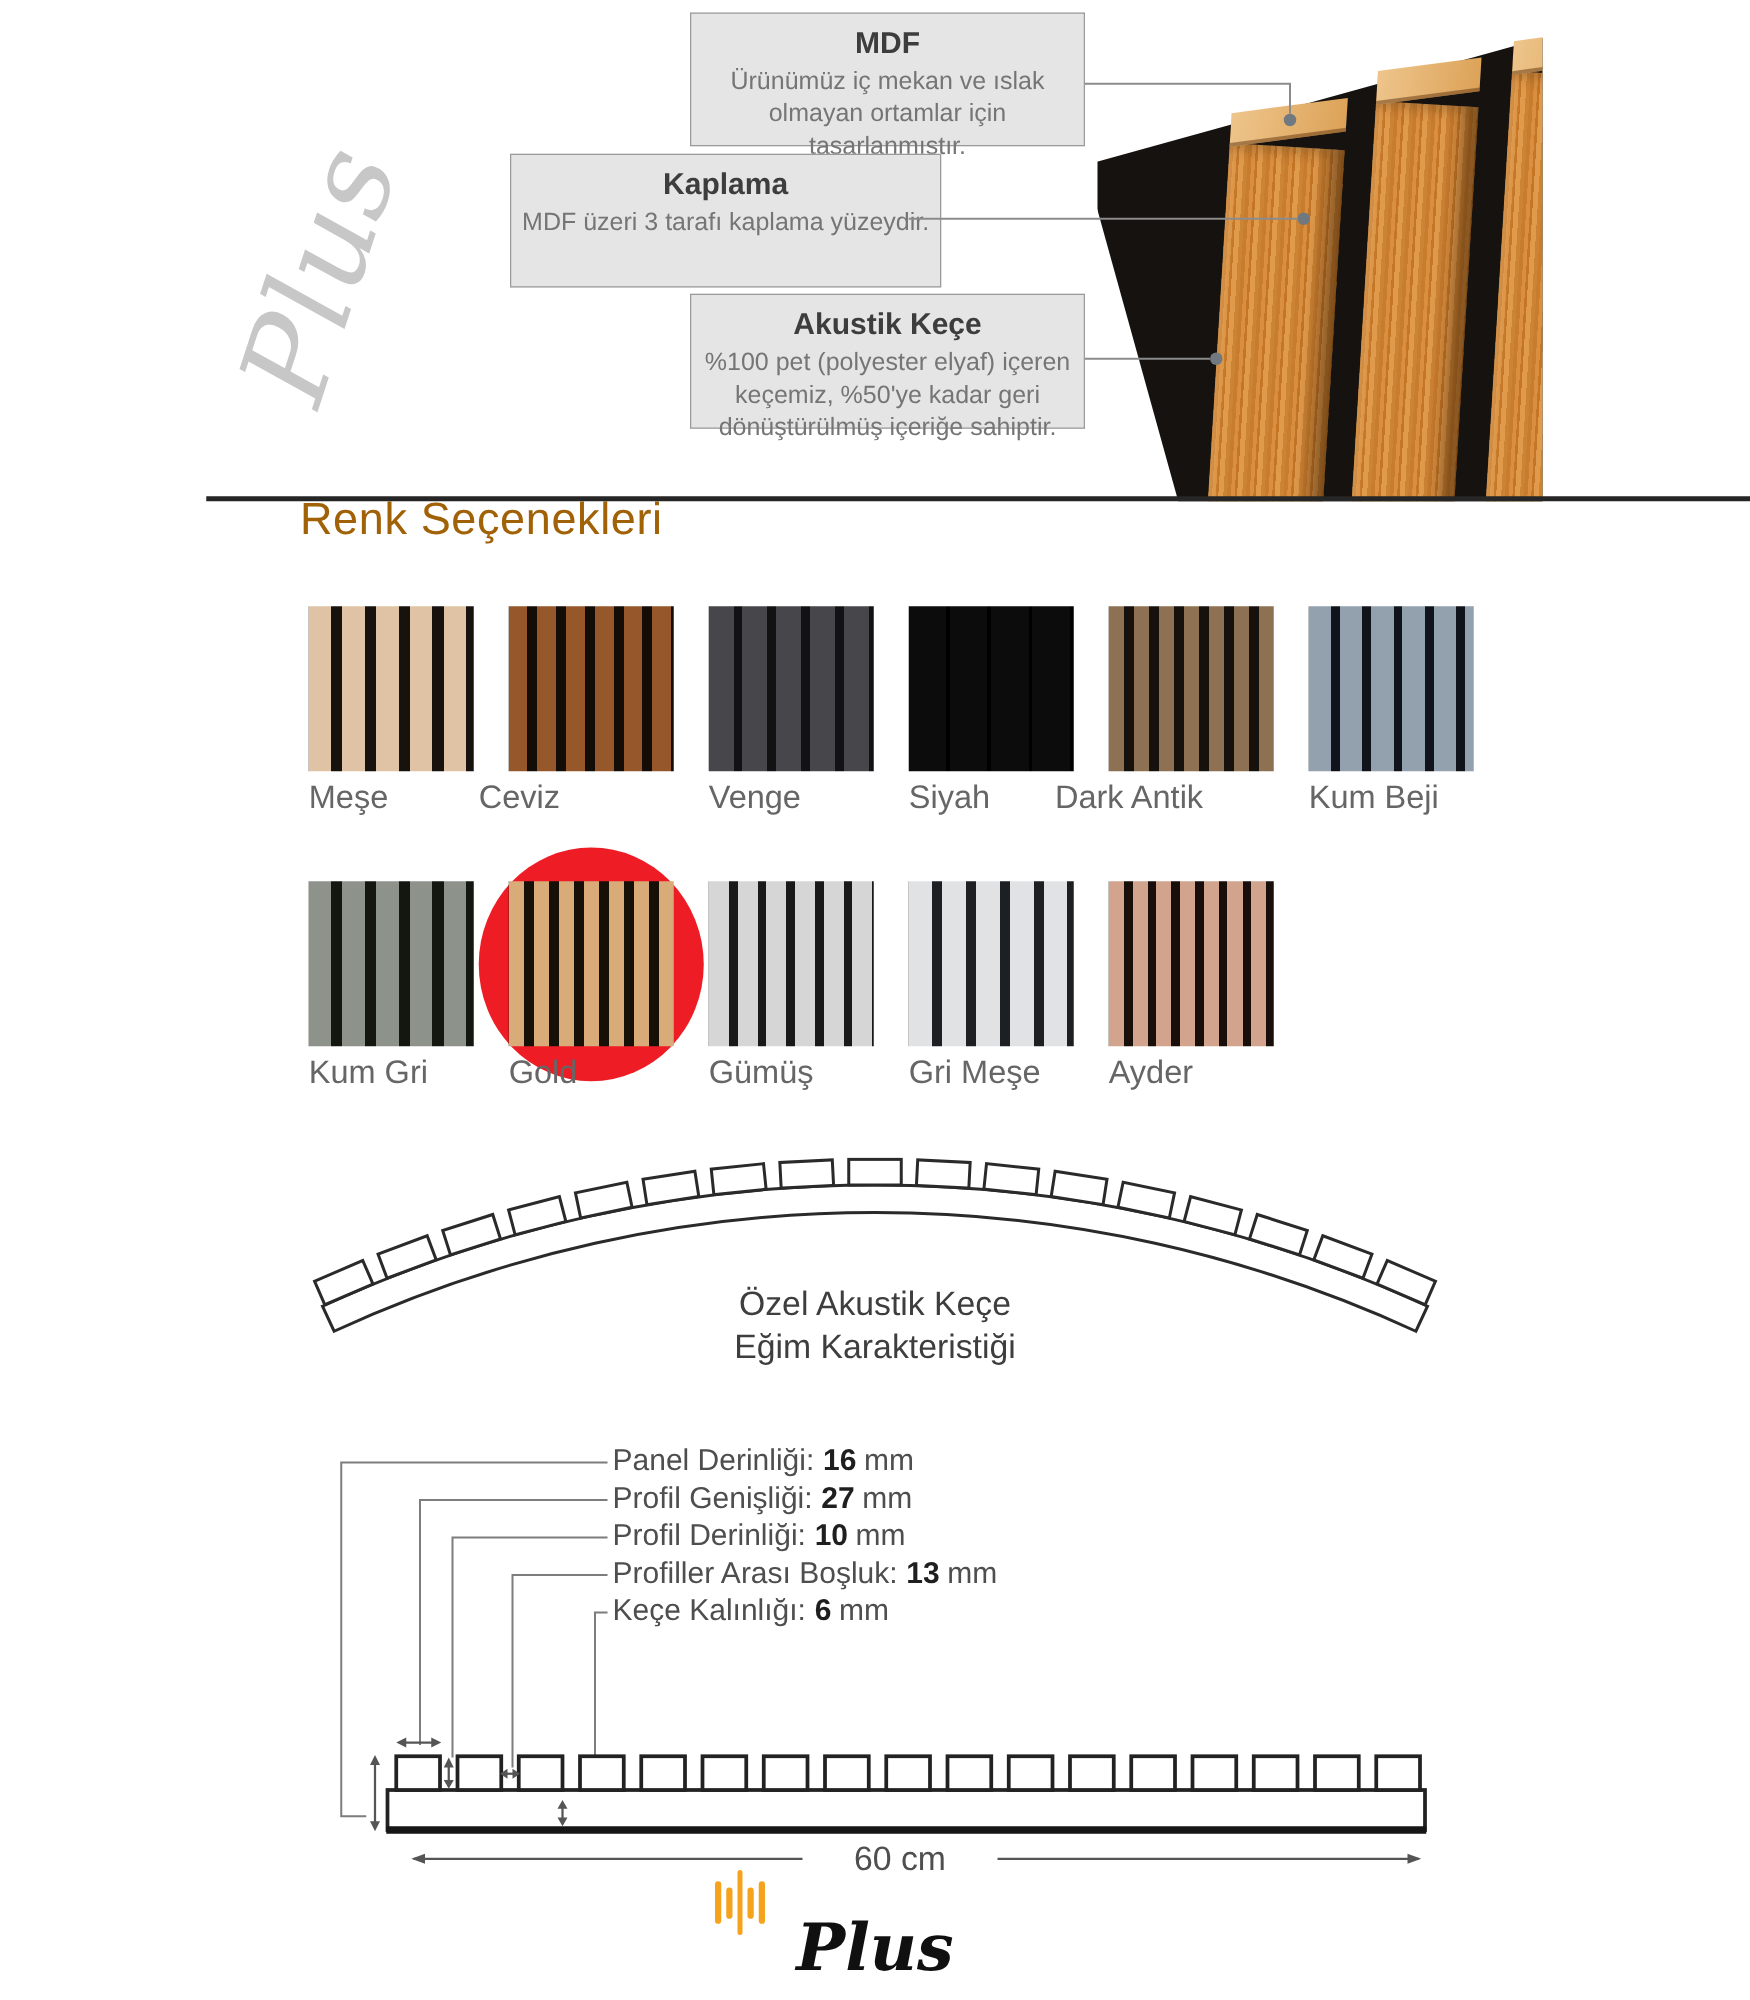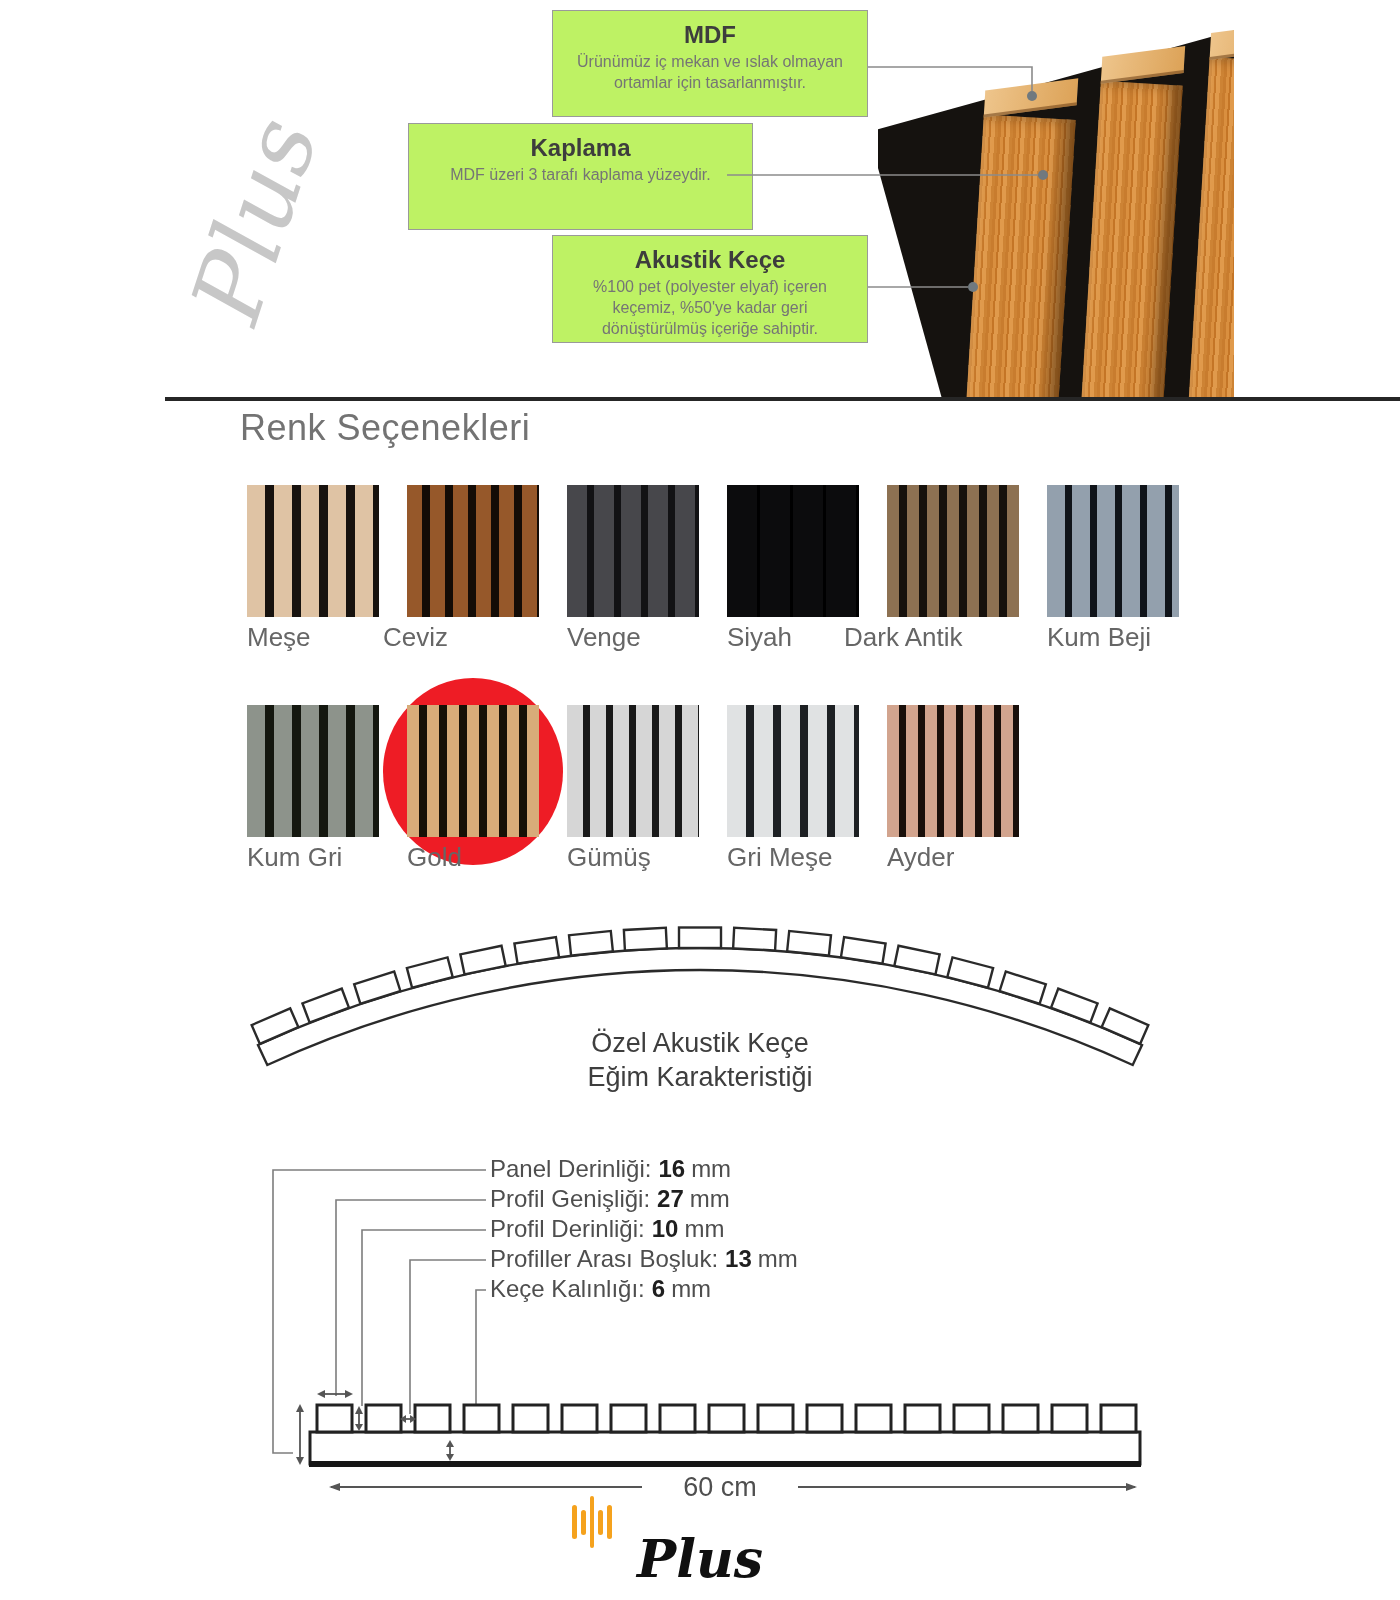--- a/index.html
+++ b/index.html
@@ -7,24 +7,24 @@
         font-family:"Liberation Sans",sans-serif;}
 
   
   .watermark{position:absolute;left:105px;top:95px;width:300px;height:250px;
     display:flex;align-items:center;justify-content:center;
     transform:rotate(-72deg);
     font-family:"DejaVu Serif",serif;font-style:italic;
     font-size:96px;color:#c7c7c7;}
 
   
-  .callout{position:absolute;border:1.5px solid #9a9a9a;background:#bef264;
+  .callout{position:absolute;border:1.5px solid #9a9a9a;background:#e5e5e5;
     box-sizing:border-box;text-align:center;padding:8px 8px;z-index:4;}
   .callout .co-title{margin:2px 0 3px;font-size:24px;font-weight:bold;color:#3d3d3d;}
-  .callout .co-body{margin:0;font-size:16px;color:#757575;line-height:1.3;}
+  .callout .co-body{margin:0;font-size:20px;color:#757575;line-height:1.3;}
   #callout-mdf{left:552px;top:10px;width:316px;height:107px;}
   #callout-kaplama{left:408px;top:123px;width:345px;height:107px;}
   #callout-kece{left:552px;top:235px;width:316px;height:108px;}
 
   
   .photo{position:absolute;left:878px;top:25px;width:356px;height:376px;
     overflow:hidden;background:#fff;z-index:1;}
   .felt{position:absolute;left:-10px;top:107px;width:640px;height:640px;
     background:#15120f;transform:rotate(-15.5deg);transform-origin:top left;}
   .slat{position:absolute;
@@ -35,21 +35,21 @@
     transform:skewY(-11deg);transform-origin:left bottom;
     border-bottom:3px solid rgba(105,60,18,.55);box-sizing:border-box;}
   #slat-1{left:96px;top:92px;width:92px;height:320px;transform:rotate(3.5deg);}
   #slat-2{left:212px;top:58px;width:82px;height:355px;transform:rotate(3.5deg);}
   #slat-3{left:320px;top:34px;width:80px;height:380px;transform:rotate(3.5deg);}
 
   
   .divider{position:absolute;left:165px;top:397px;width:1235px;height:4px;background:#262626;z-index:2;}
 
   
-  .section-heading{position:absolute;left:240px;top:407px;font-size:36px;color:#737373;letter-spacing:.5px;}
+  .section-heading{position:absolute;left:240px;top:394px;font-size:36px;color:#a16207;letter-spacing:.5px;}
   #swatches{position:absolute;left:0;top:0;width:1196px;height:900px;}
   .swatch{position:absolute;width:132px;height:132px;z-index:1;}
   .swatch-label{position:absolute;font-size:26px;color:#666;z-index:2;}
   .highlight-ring{position:absolute;border-radius:50%;z-index:0;}
 
   
   .arc-caption{position:absolute;left:450px;width:500px;text-align:center;
     font-size:27px;color:#3e3e3e;}
   #arc-caption-1{top:1028px;}
   #arc-caption-2{top:1062px;}

